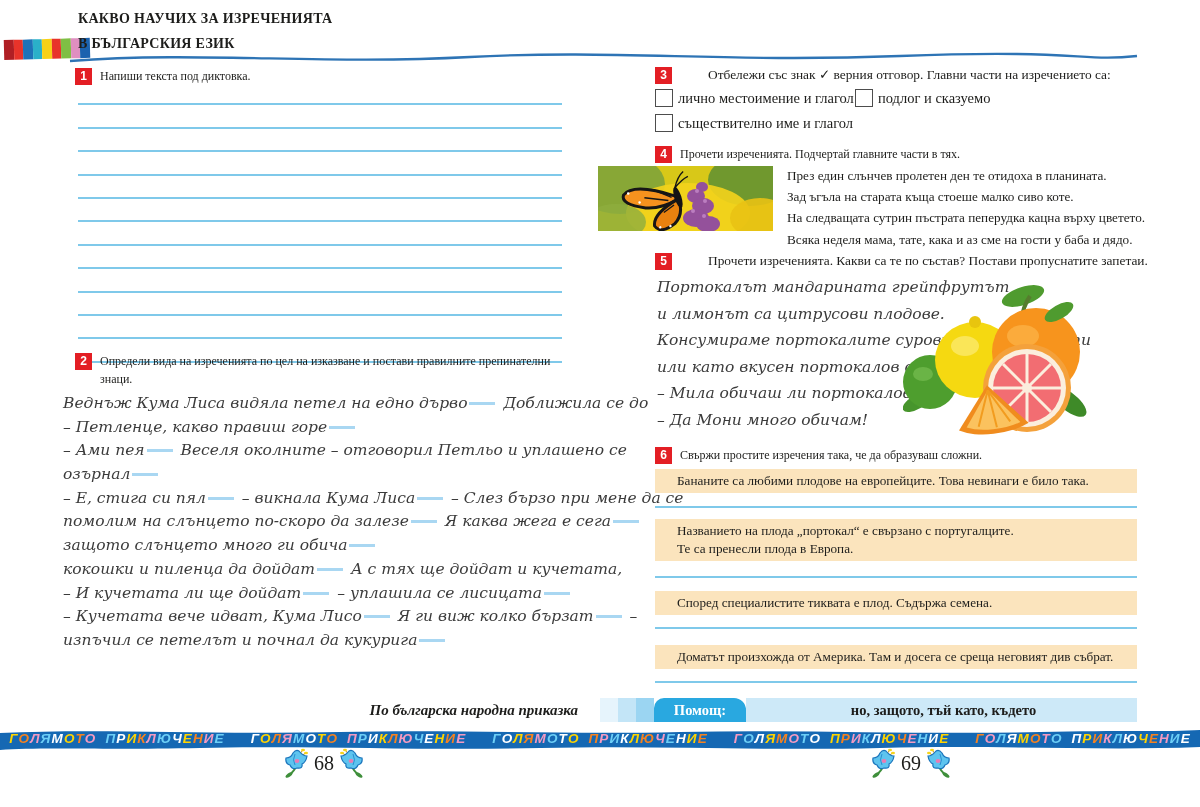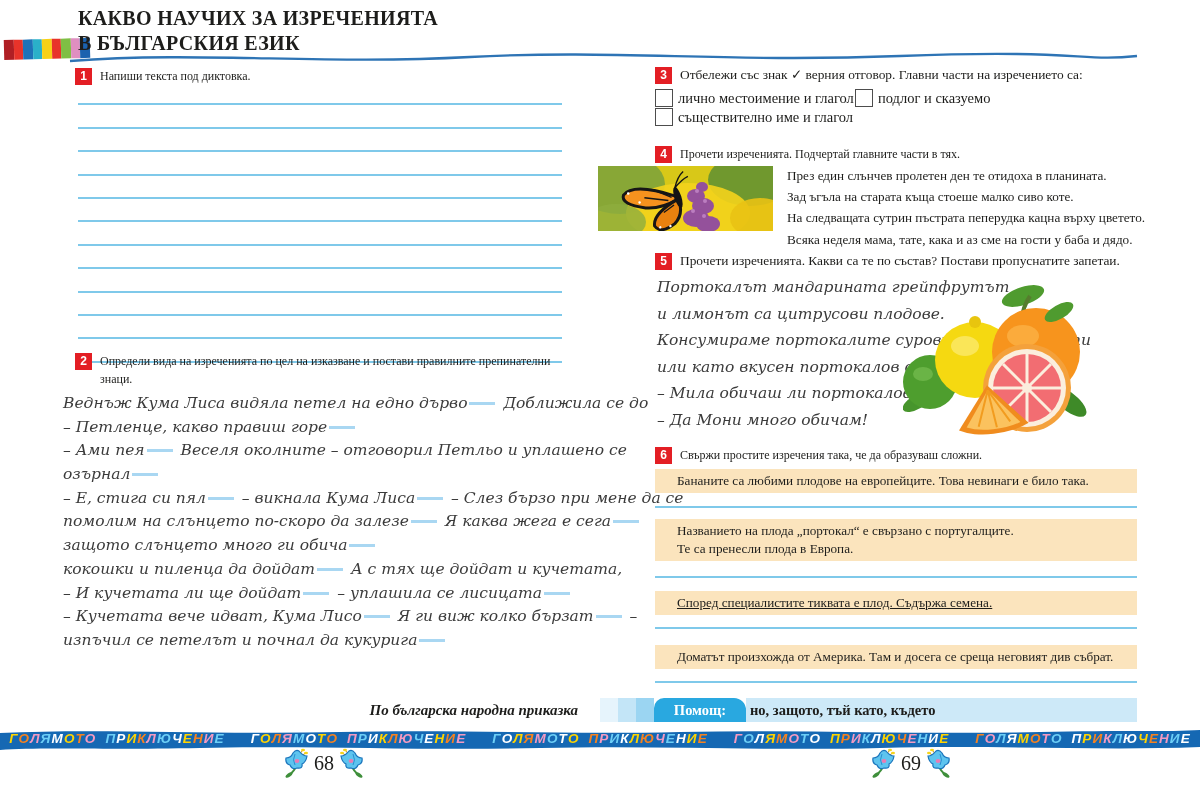--- a/index.html
+++ b/index.html
@@ -2,66 +2,66 @@
 <html><head>
 <meta charset="utf-8">
 <style>
   html,body{margin:0;padding:0;background:#fff;}
   .page{position:relative;width:1200px;height:807px;background:#fff;overflow:hidden;
         font-family:"Liberation Serif",serif;color:#1d1d1b;}
 
   
   .ribbon{position:absolute;left:4px;top:39px;display:flex;transform:rotate(-1.5deg);}
   .rib-sq{width:9.5px;height:20px;display:inline-block;}
-  .title{position:absolute;left:78px;top:6px;font-weight:bold;font-size:20px;line-height:25px;
+  .title{position:absolute;left:78px;top:6px;font-weight:bold;font-size:14px;line-height:25px;
          color:#1d1d1b;letter-spacing:.3px;}
   .wave-top{position:absolute;left:0;top:47px;}
 
   
   .badge{position:absolute;width:17px;height:17px;background:#e31e24;color:#fff;text-align:center;
          font:bold 12px/17px "Liberation Sans",sans-serif;}
   .instr{position:absolute;font-size:12px;line-height:18px;color:#1d1d1b;}
-  .tight{font-size:13.4px;white-space:nowrap;}
+  .tight{font-size:13.4px;white-space:nowrap;margin-left:28px;}
 
   
   .rlines{position:absolute;left:78px;top:82px;width:484px;}
   .ruled-line{height:21.4px;border-bottom:2px solid #7fc9ea;}
 
   
   .cursive{position:absolute;}
   .cursive-line{white-space:nowrap;height:23.7px;font:italic 15.5px/23.7px "DejaVu Serif",serif;color:#3b3b3b;}
   .c5 .cursive-line{height:26.5px;line-height:26.5px;}
   .gap{display:inline-block;width:26px;height:2px;border-bottom:3px solid #a9d7f2;margin:0 3px 3px 2px;}
   .attribution{position:absolute;left:71px;top:702px;width:507px;text-align:right;
                font:bold italic 15px "Liberation Serif",serif;}
 
   
   .options{position:absolute;left:655px;top:89px;width:484px;display:grid;
-           grid-template-columns:200px 1fr;row-gap:0;}
+           grid-template-columns:200px 1fr;row-gap:6px;}
   .opt{display:flex;gap:5px;align-items:flex-start;font-size:14.5px;line-height:19px;}
   .checkbox{width:16px;height:16px;flex:none;background:#fff;border:1.5px solid #4d4d4d;display:inline-block;}
 
   
   .sentences{position:absolute;left:787px;top:165px;}
   .sentence{white-space:nowrap;font-size:13.2px;line-height:21.2px;}
   .butterfly{position:absolute;left:598px;top:166px;}
   .citrus{position:absolute;left:903px;top:282px;}
 
   
   .connect{position:absolute;left:655px;top:465px;width:482px;}
   .hl-box{background:#fbe4bd;padding:3px 6px 3px 22px;}
   .hl-line{white-space:nowrap;font-size:13.2px;line-height:18px;}
   .write-line{height:0;border-bottom:2px solid #7fc9ea;}
 
   
   .help{position:absolute;left:600px;top:698px;width:537px;height:24px;display:flex;align-items:stretch;}
   .help-sq{width:18px;flex:none;}
   .help-label{width:92px;flex:none;background:#29a8e0;color:#fff;text-align:center;
               font:bold 14.5px/24px "Liberation Serif",serif;border-radius:10px 12px 0 0;}
-  .help-band{flex:1;background:#cde9f8;padding-left:4px;font:600 14.5px/24px "Liberation Serif",serif;}
+  .help-band{flex:1;background:#cde9f8;padding-left:4px;font:600 14.5px/24px "Liberation Serif",serif;text-align:center;}
 
   
   .banner-svg{position:absolute;left:0;top:726px;}
   .banner-text{position:absolute;left:0;top:728px;width:1200px;height:21px;display:flex;
                justify-content:center;align-items:center;white-space:nowrap;
                font:italic bold 13.5px "Liberation Sans",sans-serif;letter-spacing:1.1px;}
   .banner-gap{display:inline-block;width:26px;}
   .banner-space{display:inline-block;width:9px;}
 
   .pagenum-group{position:absolute;top:748px;width:116px;display:flex;justify-content:center;
@@ -231,21 +231,21 @@
   <div class="connect">
       <div class="hl-box" style="margin-top: 4px;">
         <div class="hl-line">Бананите са любими плодове на европейците. Това невинаги е било така.</div>
       </div>
       <div class="write-line" style="margin-top: 13px;"></div>
       <div class="hl-box" style="margin-top: 11px;">
         <div class="hl-line">Названието на плода „портокал“ е свързано с португалците.</div>
         <div class="hl-line">Те са пренесли плода в Европа.</div>
       </div>
       <div class="write-line" style="margin-top: 15px;"></div>
-      <div class="hl-box" style="margin-top: 13px; text-decoration: underline;">
+      <div class="hl-box" style="margin-top: 13px;">
         <div class="hl-line">Според специалистите тиквата е плод. Съдържа семена.</div>
       </div>
       <div class="write-line" style="margin-top: 12px;"></div>
       <div class="hl-box" style="margin-top: 16px;">
         <div class="hl-line">Доматът произхожда от Америка. Там и досега се среща неговият див събрат.</div>
       </div>
       <div class="write-line" style="margin-top: 12px;"></div>
     </div>
 
   <div class="help">

